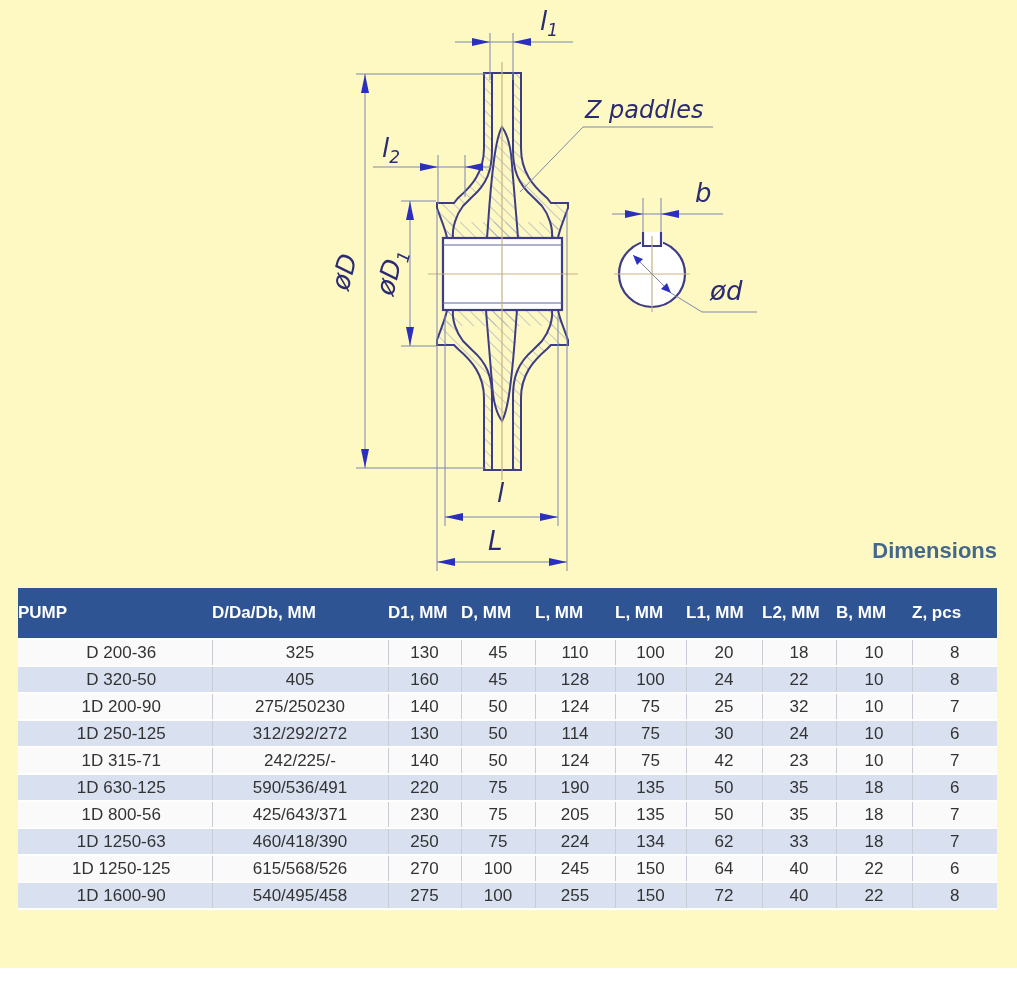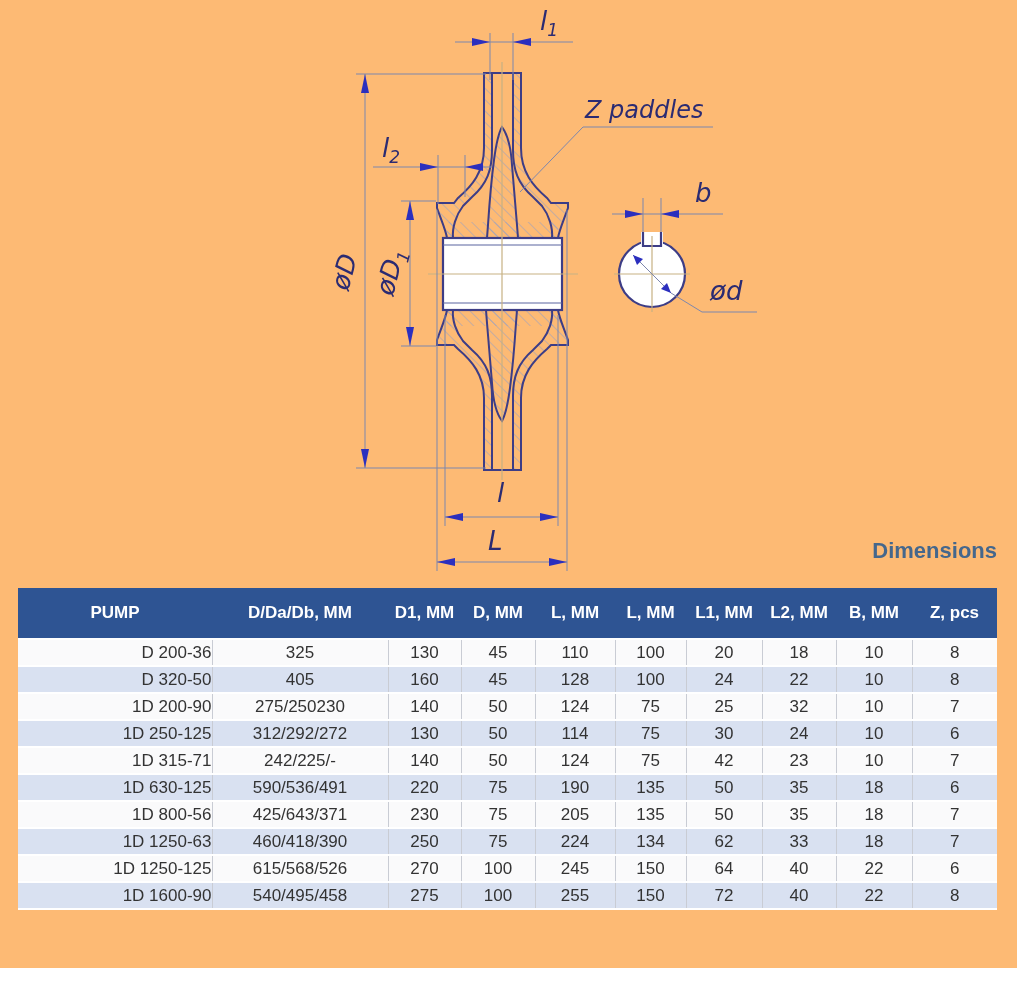--- a/index.html
+++ b/index.html
@@ -1,16 +1,16 @@
 <!DOCTYPE html>
 <html><head>
 <meta charset="utf-8">
 <style>
   html,body{margin:0;padding:0;background:#fff;}
-  #page{position:relative;width:1017px;height:968px;background:#fdba74;overflow:hidden;
+  #page{position:relative;width:1017px;height:968px;background:#fef9c3;overflow:hidden;
         font-family:"Liberation Sans",sans-serif;}
   
   #drawing{position:absolute;left:0;top:0;}
   .outline{fill:none;stroke:#3d3d86;stroke-width:2.2;}
   .wall{fill:url(#hatch);stroke:#3d3d86;stroke-width:2;}
   .band{fill:url(#hatch);stroke:none;}
   .whitefill{fill:#ffffff;stroke:#3d3d86;stroke-width:2.2;}
   .thin{stroke:#7d87ad;stroke-width:1;fill:none;}
   .thinNavy{stroke:#5a64a0;stroke-width:1.1;fill:none;}
   .center{stroke:#c7b183;stroke-width:1.2;fill:none;}
@@ -19,25 +19,25 @@
   .lblSub{font:italic 17px "DejaVu Sans",sans-serif;fill:#2b2b72;}
   .lblZ{font:italic 24px "DejaVu Sans",sans-serif;fill:#2b2b72;}
   
   #dim-title{position:absolute;right:20px;top:538px;font-size:22px;font-weight:bold;
              color:#45678c;}
   
   #tbl-wrap{position:absolute;left:18px;top:588px;width:979px;}
   table{border-collapse:collapse;table-layout:fixed;width:979px;font-size:17px;
         border-bottom:1px solid #c9ccd4;}
   thead th{background:#2e5493;color:#ffffff;font-weight:bold;height:50px;
-           font-size:17px;text-align:center;padding:0;border-bottom:2px solid #fff;}
+           font-size:17px;text-align:left;padding:0;border-bottom:2px solid #fff;}
   tbody td{height:25px;text-align:center;color:#333;padding:0;
            border-bottom:2px solid #ffffff;}
   tbody td + td{border-left:1px solid #c9ccd4;}
-  tbody td:first-child{text-align:right;padding-left:13px;}
+  tbody td:first-child{text-align:center;padding-left:13px;}
   tbody tr:nth-child(odd){background:#fafafb;}
   tbody tr:nth-child(even){background:#d9e1f1;}
 </style>
 </head>
 <body>
 
 <div id="page">
 
   <svg id="drawing" width="1017" height="585" viewBox="0 0 1017 585">
     <defs>

